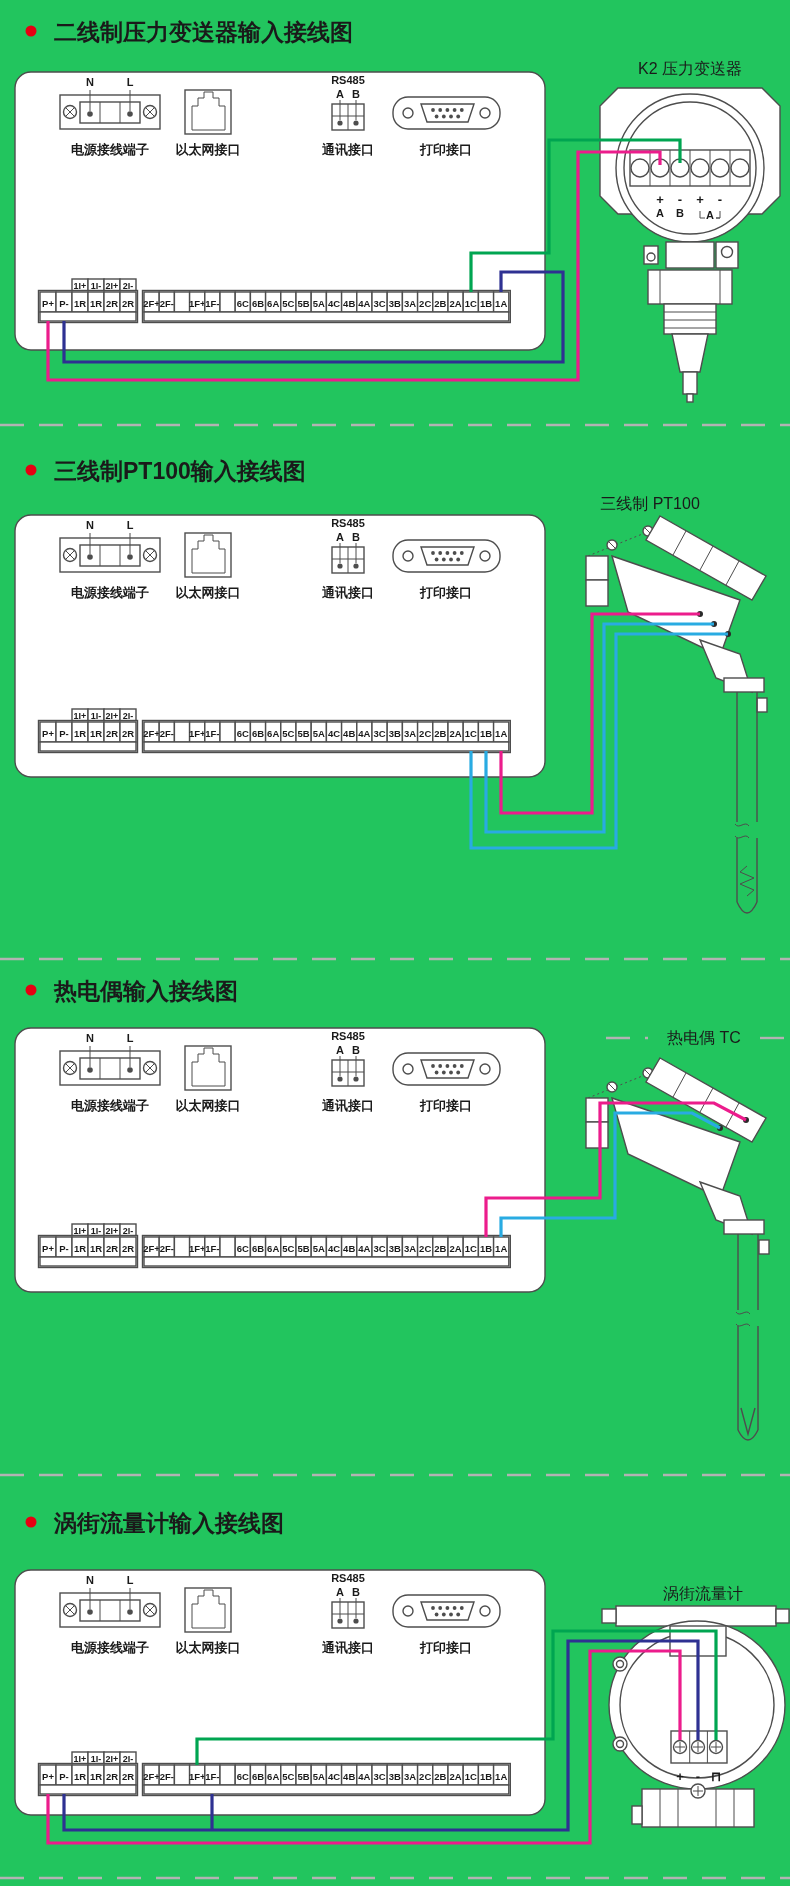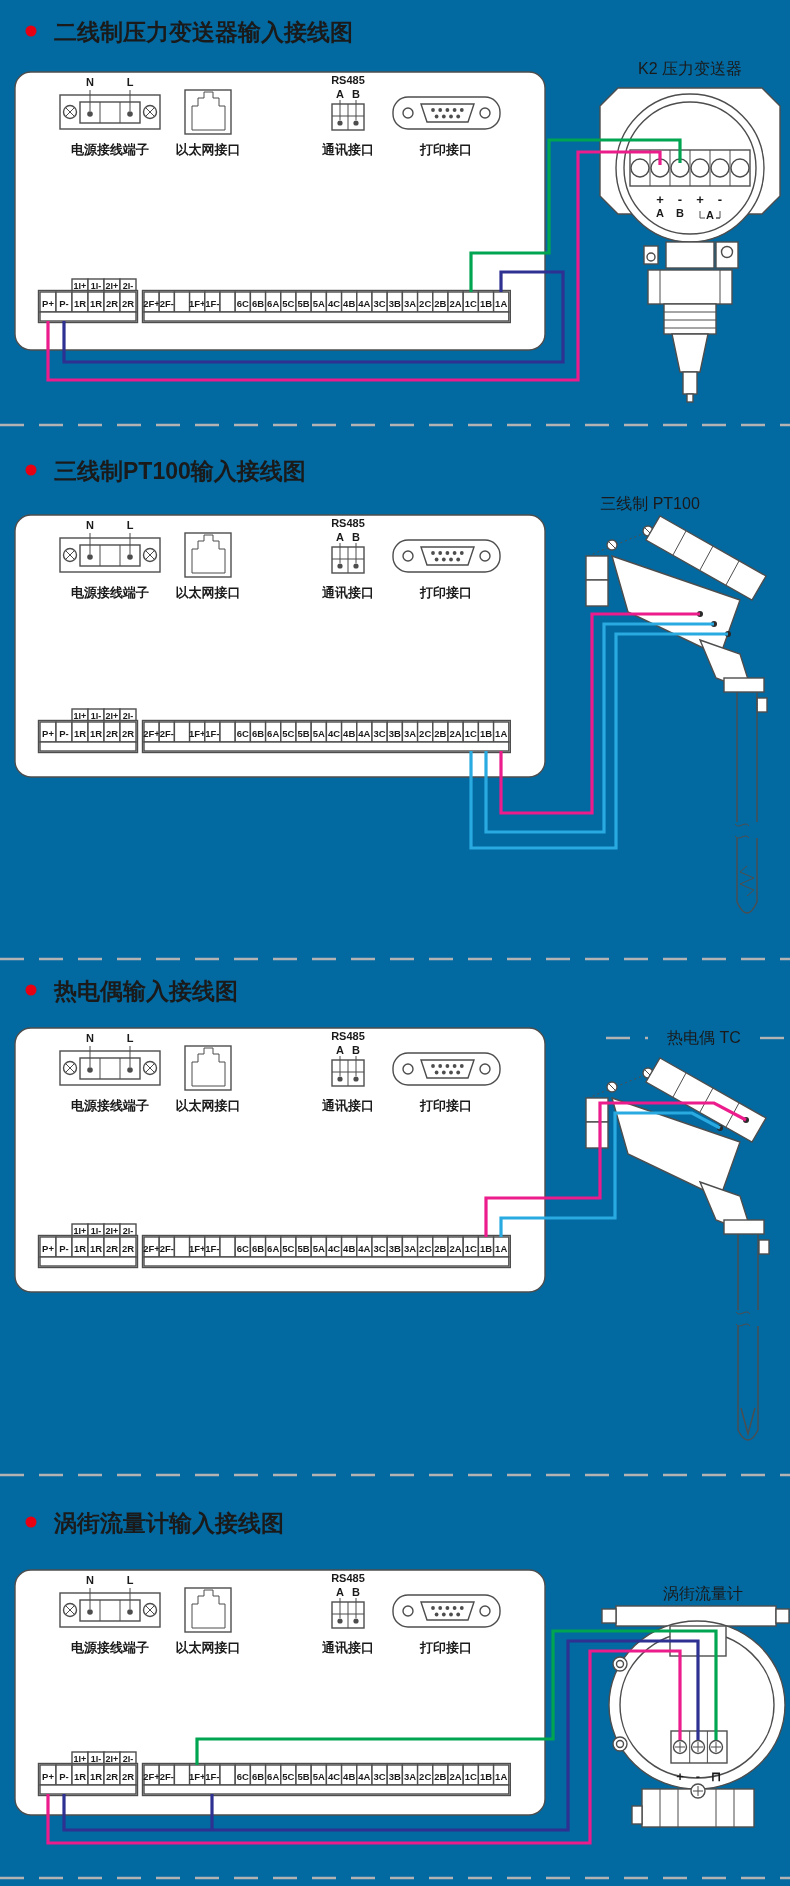--- a/index.html
+++ b/index.html
@@ -1,16 +1,16 @@
 <!DOCTYPE html>
 <html><head>
 <meta charset="utf-8">
 <style>
   html,body{margin:0;padding:0;background:#ffffff;}
-  .stage{position:relative;width:790px;height:1886px;background:#0369a1;margin:0 auto;
+  .stage{position:relative;width:790px;height:1886px;background:#22c55e;margin:0 auto;
          font-family:"Liberation Sans", sans-serif;}
   svg{display:block}
   .ln{stroke:#4d4d4d;stroke-width:1.4;fill:none;}
   .fw{fill:#ffffff;}
   .fg{fill:#ececec;}
   .fd{fill:#4d4d4d;stroke:none;}
   text{fill:#1a1a1a;text-anchor:middle;}
   .title{font-size:23px;font-weight:700;text-anchor:start;}
   .dev{font-size:16px;font-weight:400;}
   .plabel{font-size:13px;font-weight:700;}

